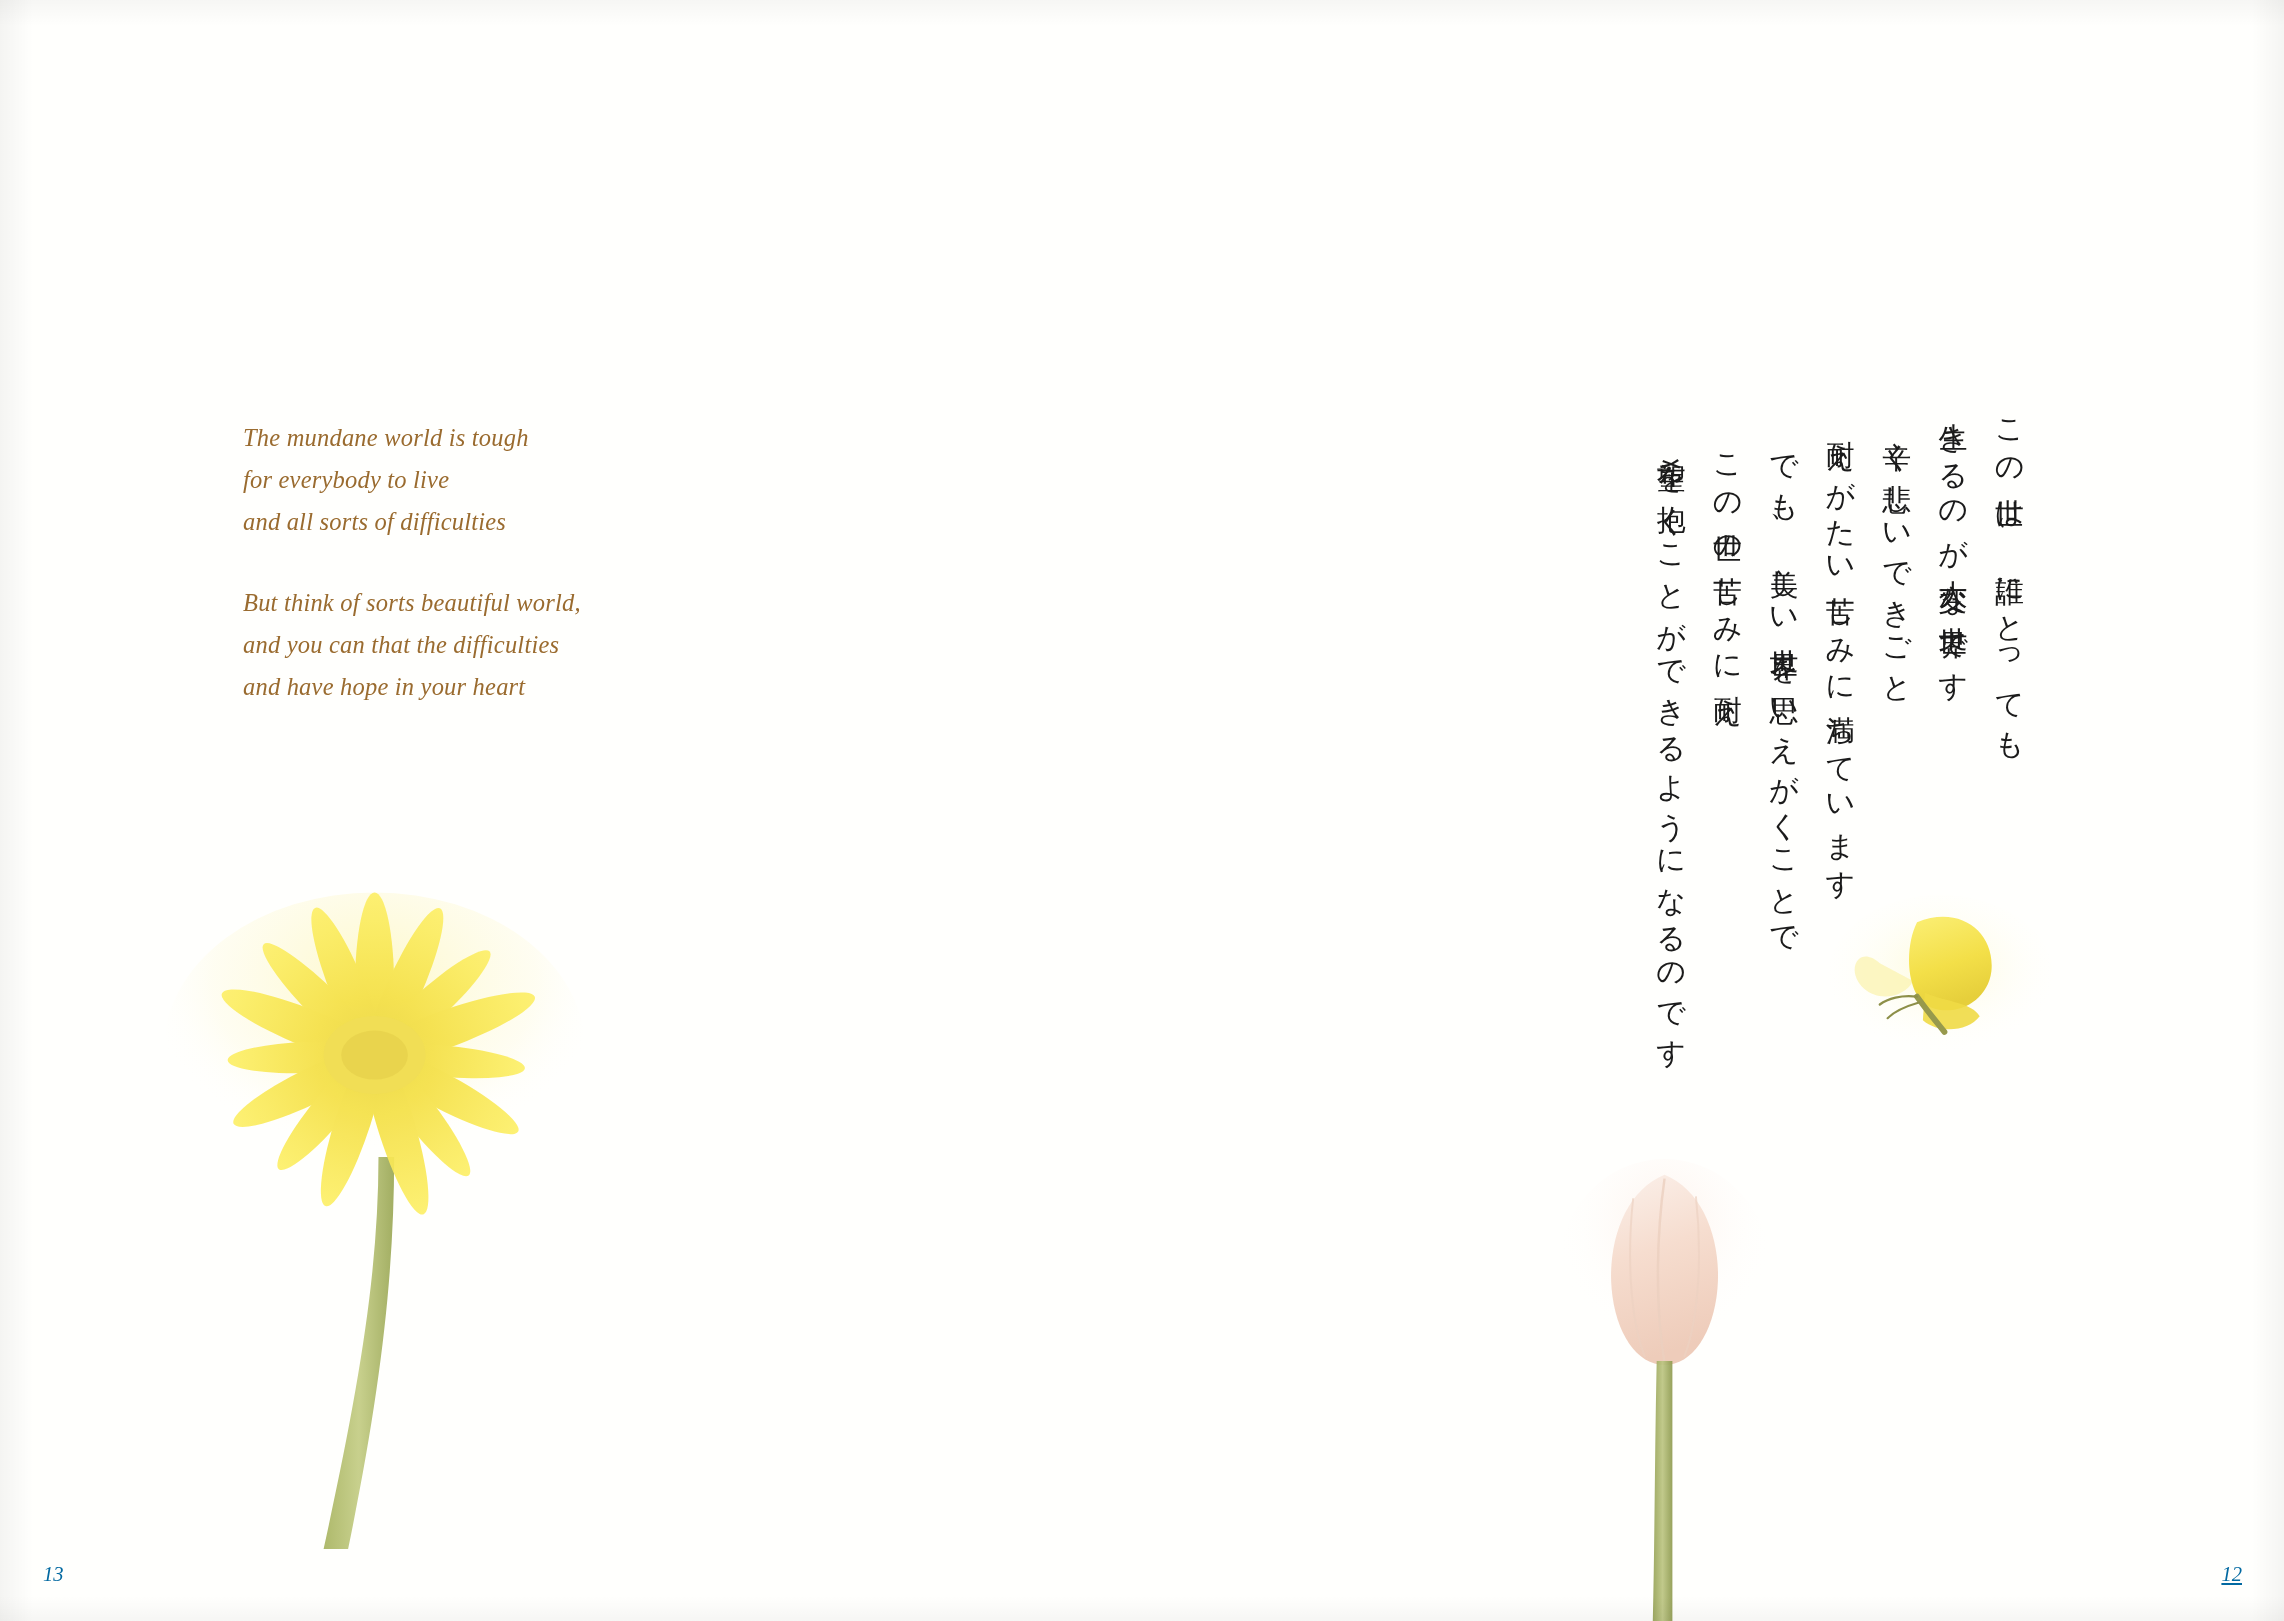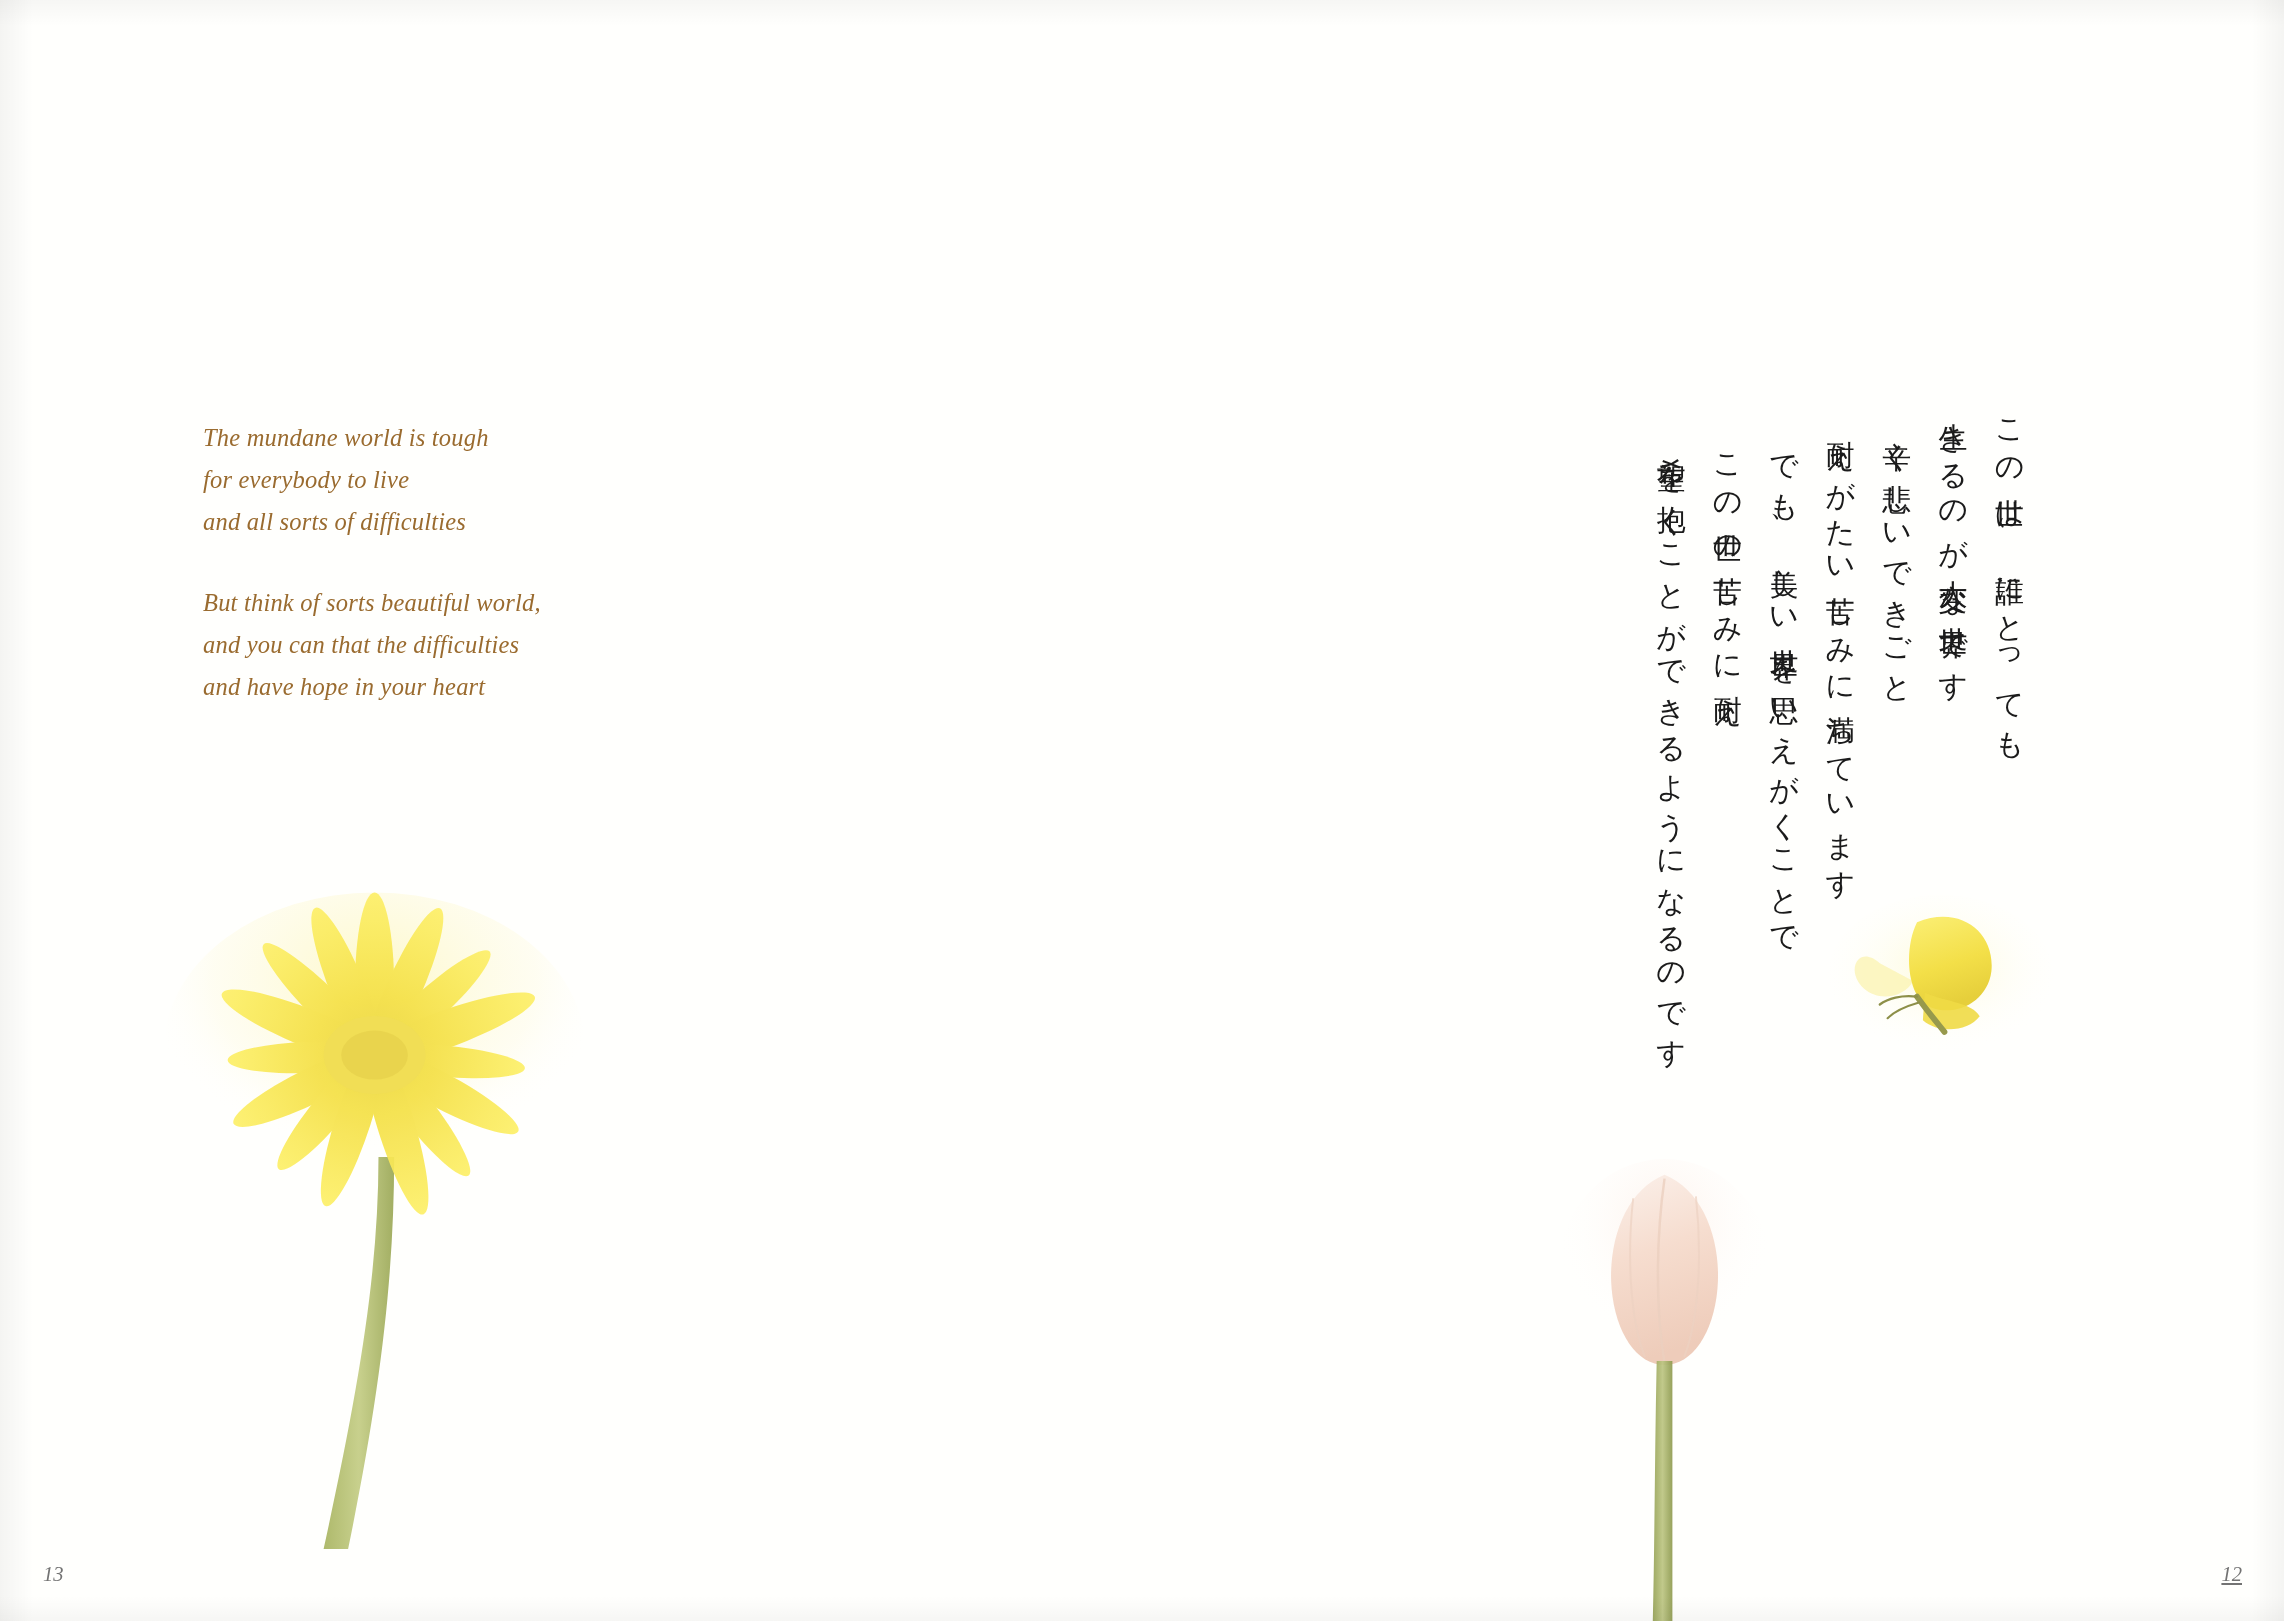--- a/index.html
+++ b/index.html
@@ -64,21 +64,21 @@
     top: 417px;
     width: 451px;
     color: #9a6b2f;
     font-family: "Liberation Serif", serif;
     font-style: italic;
     font-size: 24.5px;
     line-height: 42px;
     letter-spacing: 0.2px;
   }
   .poem-en .stanza + .stanza { margin-top: 39px; }
-  .poem-en .line { white-space: nowrap; }
+  .poem-en .line { white-space: nowrap; margin-left: 40px; }
 
   
   .poem-ja {
     position: absolute;
     top: 400px;
     left: 1475px;
     width: 549px;
     height: 627px;
     display: flex;
     flex-direction: row-reverse;
@@ -99,21 +99,21 @@
   .poem-ja .ja-line.indent-1 { margin-top: 17.6px; }
   .poem-ja .ja-line.indent-2 { margin-top: 35px; }
 
   
   .folio {
     position: absolute;
     bottom: 35px;
     font-family: "Liberation Serif", serif;
     font-style: italic;
     font-size: 20.6px;
-    color: #737373;
+    color: #0369a1;
   }
   .folio-left  { left: 43px; }
   .folio-right { right: 43px; text-decoration: underline; }
 
   
   .art { position: absolute; pointer-events: none; }
   .art-daisy   { left: 147px;  top: 863px;  width: 461px;  height: 686px; }
   .art-butterfly { left: 1823px; top: 887px; width: 235px; height: 186px; }
   .art-tulip   { left: 1539px; top: 1157px; width: 255px; height: 465px; }
 </style>

